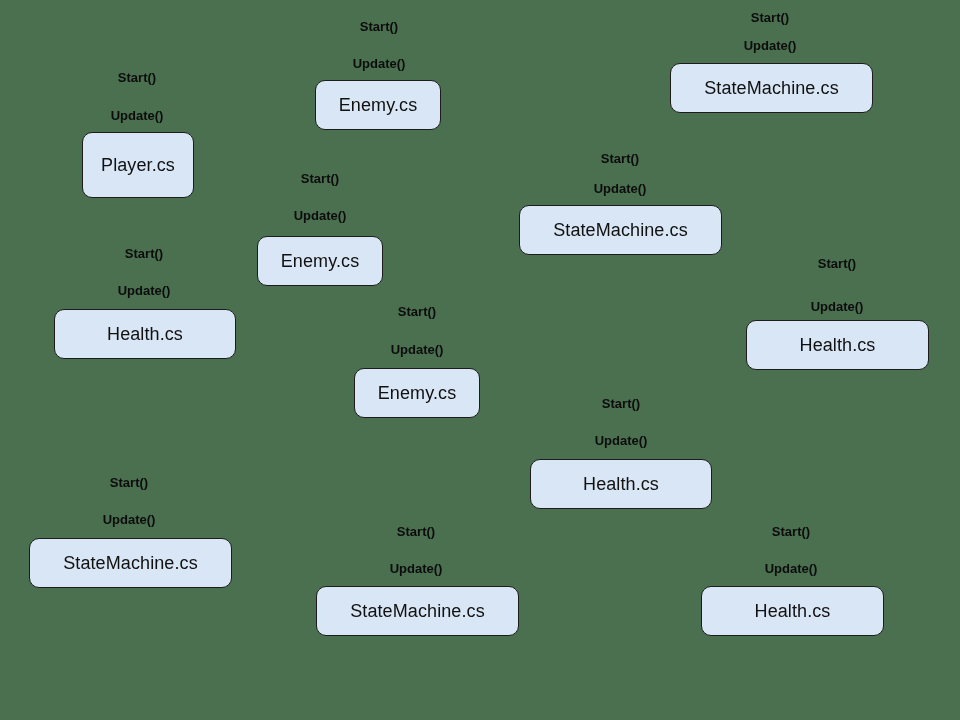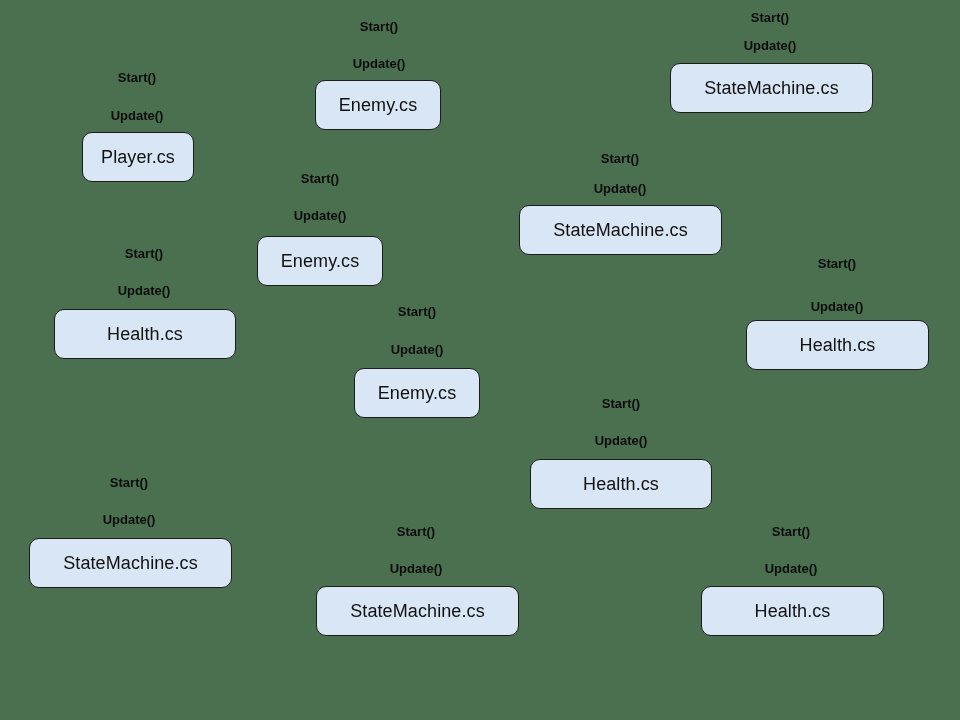--- a/index.html
+++ b/index.html
@@ -48,21 +48,21 @@
     text-align: center;
   }
 </style>
 </head>
 <body style="background: rgb(74, 112, 80);">
 
 <div id="canvas">
     <div class="node">
       <div class="call-label" style="left: 137px; top: 71px;">Start()</div>
       <div class="call-label" style="left: 137px; top: 109px;">Update()</div>
-      <div class="node-box" style="left: 82px; top: 132px; width: 112px; height: 50px; font-size: 18px; background: rgb(217, 230, 245); border-color: rgb(28, 28, 28);">Player.cs</div>
+      <div class="node-box" style="left: 82px; top: 132px; width: 112px; height: 66px; font-size: 18px; background: rgb(217, 230, 245); border-color: rgb(28, 28, 28);">Player.cs</div>
     </div>
     <div class="node">
       <div class="call-label" style="left: 379px; top: 20px;">Start()</div>
       <div class="call-label" style="left: 379px; top: 57px;">Update()</div>
       <div class="node-box" style="left: 315px; top: 80px; width: 126px; height: 50px; font-size: 18px; background: rgb(217, 230, 245); border-color: rgb(28, 28, 28);">Enemy.cs</div>
     </div>
     <div class="node">
       <div class="call-label" style="left: 770px; top: 11px;">Start()</div>
       <div class="call-label" style="left: 770px; top: 39px;">Update()</div>
       <div class="node-box" style="left: 670px; top: 63px; width: 203px; height: 50px; font-size: 18px; background: rgb(217, 230, 245); border-color: rgb(28, 28, 28);">StateMachine.cs</div>

